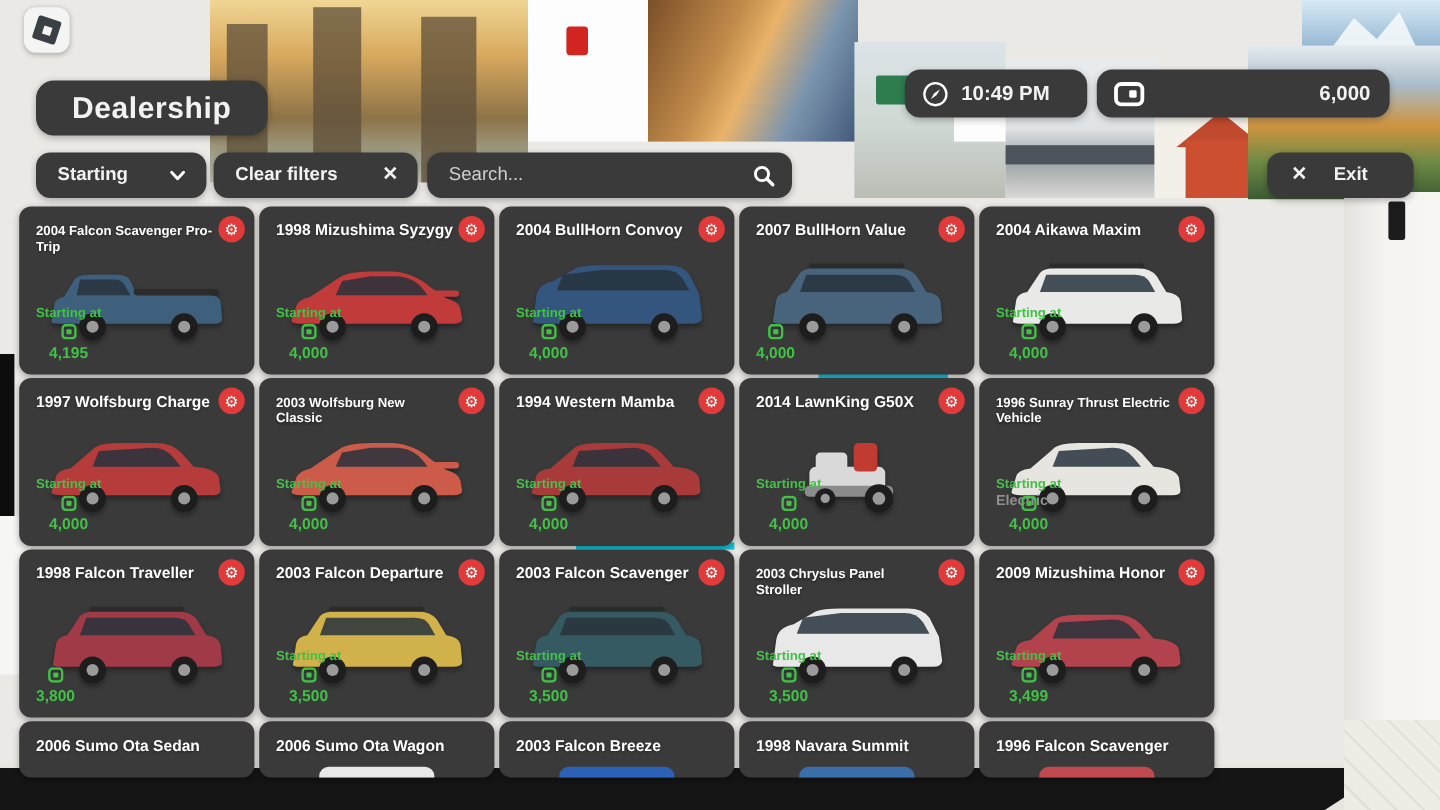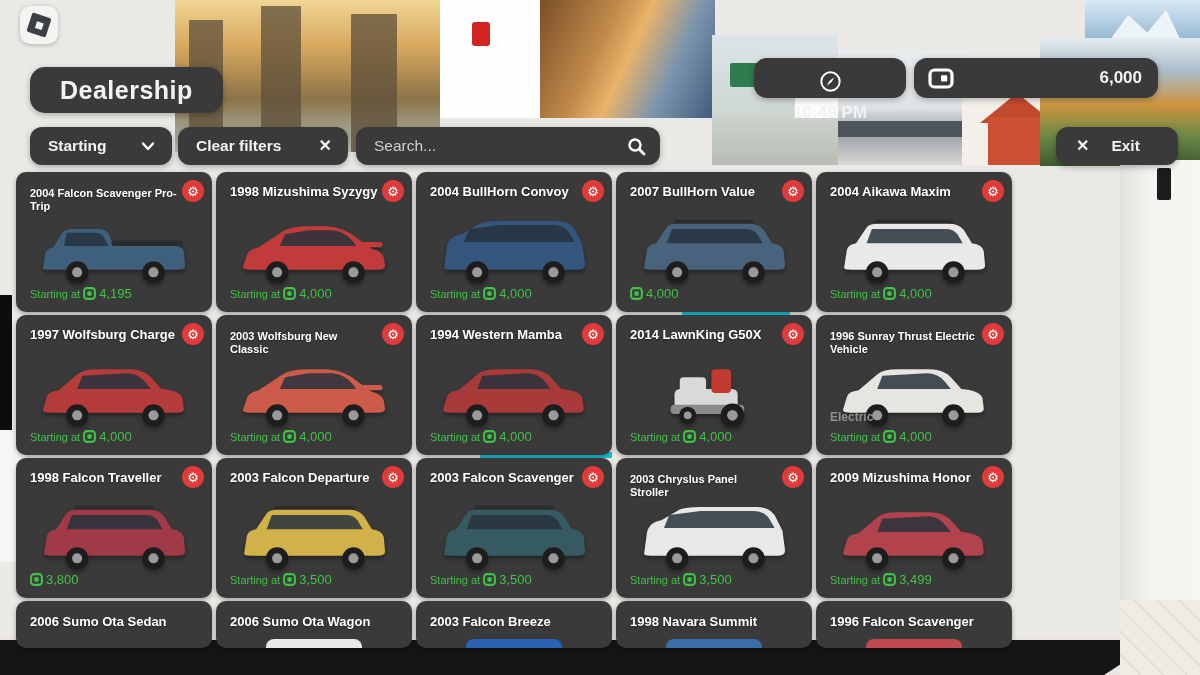--- a/index.html
+++ b/index.html
@@ -63,42 +63,42 @@
     font-size:25px; font-weight:bold; letter-spacing:.5px; }
   .btn { height:38px; top:114px; border-radius:12px; font-size:15.5px; font-weight:bold; cursor:pointer; }
   .filters-btn { left:30px; width:142px; padding:0 16px 0 18px; justify-content:space-between; }
   .clear-btn { left:178px; width:170px; padding:0 16px 0 18px; justify-content:space-between; }
   .search-pill { left:356px; width:304px; padding:0 14px 0 16px; }
   .search-pill input { flex:1; background:transparent; border:none; outline:none; color:#f2f2f2;
     font-size:15.5px; font-family:"Liberation Sans",sans-serif; }
   .search-pill input::placeholder { color:#cfcfcf; }
   .exit-btn { left:1056px; width:122px; padding:0 20px; gap:22px; }
   .x-glyph { font-size:16px; font-weight:bold; line-height:1; }
-  .clock-pill { left:754px; top:45px; width:152px; height:40px; border-radius:13px; padding:12px 14px; gap:10px;
-    font-size:17px; font-weight:bold;flex-direction:column; }
+  .clock-pill { left:754px; top:45px; width:152px; height:40px; border-radius:13px; padding:0 14px; gap:10px;
+    font-size:17px; font-weight:bold; }
   .money-pill { left:914px; top:45px; width:244px; height:40px; border-radius:13px; padding:0 16px 0 14px;
     font-size:17px; font-weight:bold; }
   .money-pill .amt { margin-left:auto; }
 
   
   .grid { position:absolute; left:16px; top:172px; width:996px; display:grid;
     grid-template-columns:repeat(5,1fr); grid-template-rows:140px 140px 140px 47px; gap:3px 4px; }
   .card { position:relative; background:#3a3a3a; border-radius:10px; overflow:hidden;
     box-shadow:0 2px 5px rgba(0,0,0,.3); cursor:pointer; }
   .card-title { position:absolute; left:14px; top:13px; right:34px; color:#fff; font-weight:bold;
     font-size:13px; line-height:1.15; text-shadow:0 1px 2px rgba(0,0,0,.4); }
   .card-title.small { font-size:11px; top:15px; }
   .card-badge { position:absolute; top:8px; right:8px; width:22px; height:22px; border-radius:50%;
     background:#e03a3a; color:#fff; font-size:13px; display:flex; align-items:center; justify-content:center; }
   .car-art { position:absolute; left:50%; top:32px; transform:translateX(-50%); width:158px; height:84px;
     display:flex; align-items:center; justify-content:center; }
   .car-art svg { width:100%; height:100%; filter:drop-shadow(0 3px 2px rgba(0,0,0,.35)); }
   .card-note { position:absolute; left:14px; bottom:31px; color:#8f8f8f; font-weight:bold; font-size:12px; }
   .card-price { position:absolute; left:14px; bottom:11px; display:flex; align-items:center; gap:3px;
-    color:#42c147; font-weight:normal; }
+    color:#42c147; font-weight:bold;flex-direction:column; }
   .price-prefix { font-size:11px; }
   .price-amount { font-size:13px; }
   .cash-badge { display:inline-flex; width:13px; height:13px; color:#42c147; }
   .cash-badge svg { width:13px; height:13px; }
   .card.partial .card-title { top:14px; }
   .roof-sliver { position:absolute; bottom:-7px; left:50%; transform:translateX(-50%);
     width:96px; height:16px; border-radius:8px; }
   .icon-svg { display:inline-flex; }
 </style>
 </head>

